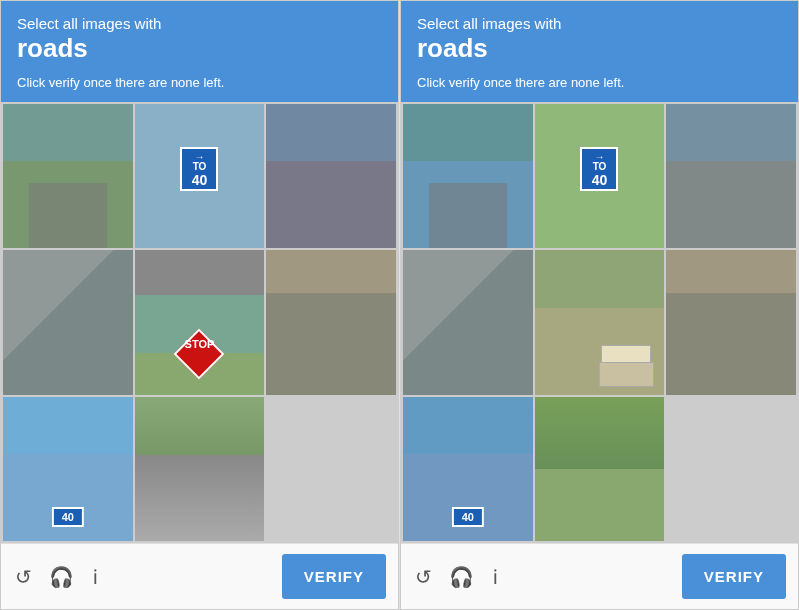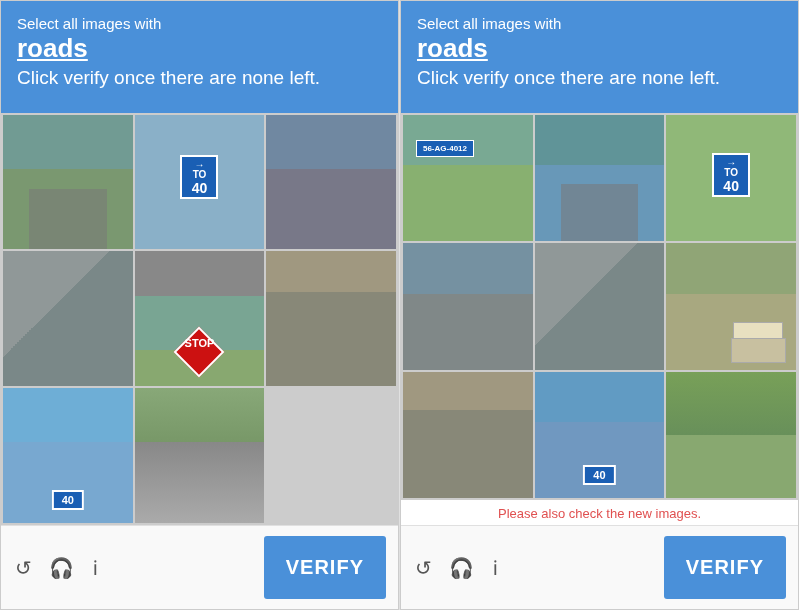--- a/index.html
+++ b/index.html
@@ -17,37 +17,36 @@
       background: #fff;
       border: 1px solid #ccc;
       display: flex;
       flex-direction: column;
     }
     .captcha-widget + .captcha-widget {
       margin-left: 1px;
     }
     .captcha-header {
       background: #4a90d9;
-      padding: 14px 16px 24px;
+      padding: 14px 16px 12px;
       color: #fff;
     }
     .captcha-header .select-text {
       font-size: 15px;
       font-weight: normal;
       margin-bottom: 2px;
     }
     .captcha-header .keyword {
       font-size: 26px;
       font-weight: bold;
       line-height: 1.1;
-      text-decoration: underline;
     }
     .captcha-header .instruction {
-      font-size: 19px;
-      margin-top: 4px;
+      font-size: 13px;
+      margin-top: 12px;
     }
     .captcha-grid {
       display: grid;
       grid-template-columns: repeat(3, 1fr);
       grid-template-rows: repeat(3, 1fr);
       flex: 1;
       gap: 2px;
       padding: 2px;
       background: #ccc;
     }
@@ -79,22 +78,22 @@
       display: flex;
       align-items: center;
       justify-content: center;
       padding: 2px;
     }
     .verify-btn {
       margin-left: auto;
       background: #4a90d9;
       color: #fff;
       border: none;
-      padding: 20px 22px;
-      font-size: 20px;
+      padding: 14px 22px;
+      font-size: 15px;
       font-weight: bold;
       letter-spacing: 1px;
       cursor: pointer;
       border-radius: 3px;
     }
     .new-images-notice {
       color: #e05050;
       font-size: 13px;
       text-align: center;
       padding: 6px 4px 4px;
@@ -265,26 +264,20 @@
 <div class="captcha-widget">
   <div class="captcha-header">
     <div class="select-text">Select all images with</div>
     <div class="keyword">roads</div>
     <div class="instruction">Click verify once there are none left.</div>
   </div>
 
   <div class="captcha-grid">
 
     <div class="grid-cell">
-      <div class="cell-content r1">
-        <div class="sky-overlay"></div>
-        <div style="position:absolute;top:20%;left:10%;background:#1a5fb4;color:#fff;font-size:8px;font-weight:bold;padding:3px 6px;border:1px solid #fff">56-AG-4012</div>
-      </div>
-    </div>
-    <div class="grid-cell">
       <div class="cell-content r2">
         <div class="sky-overlay" style="background:rgba(80,140,80,0.3)"></div>
         <div class="road-overlay"></div>
       </div>
     </div>
     <div class="grid-cell">
       <div class="cell-content r3">
         <div class="sign-blue">
           <span>→</span>
           <span>TO</span>
@@ -322,21 +315,20 @@
         <div style="position:absolute;bottom:10%;left:50%;transform:translateX(-50%);background:#1a5fb4;color:#fff;font-size:11px;font-weight:bold;padding:2px 8px;border:2px solid #fff">40</div>
       </div>
     </div>
     <div class="grid-cell">
       <div class="cell-content r9">
         <div style="position:absolute;top:0;left:0;right:0;bottom:0;background:linear-gradient(180deg,#78a058 0%,#68905a 50%,#88a870 50%)"></div>
       </div>
     </div>
   </div>
 
-  <div class="new-images-notice">Please also check the new images.</div>
 
   <div class="captcha-footer">
     <div class="footer-icons">
       <button class="icon-btn" title="Reload">
         <span>↺</span>
       </button>
       <button class="icon-btn" title="Audio">
         <span>🎧</span>
       </button>
       <button class="icon-btn" title="Info">

